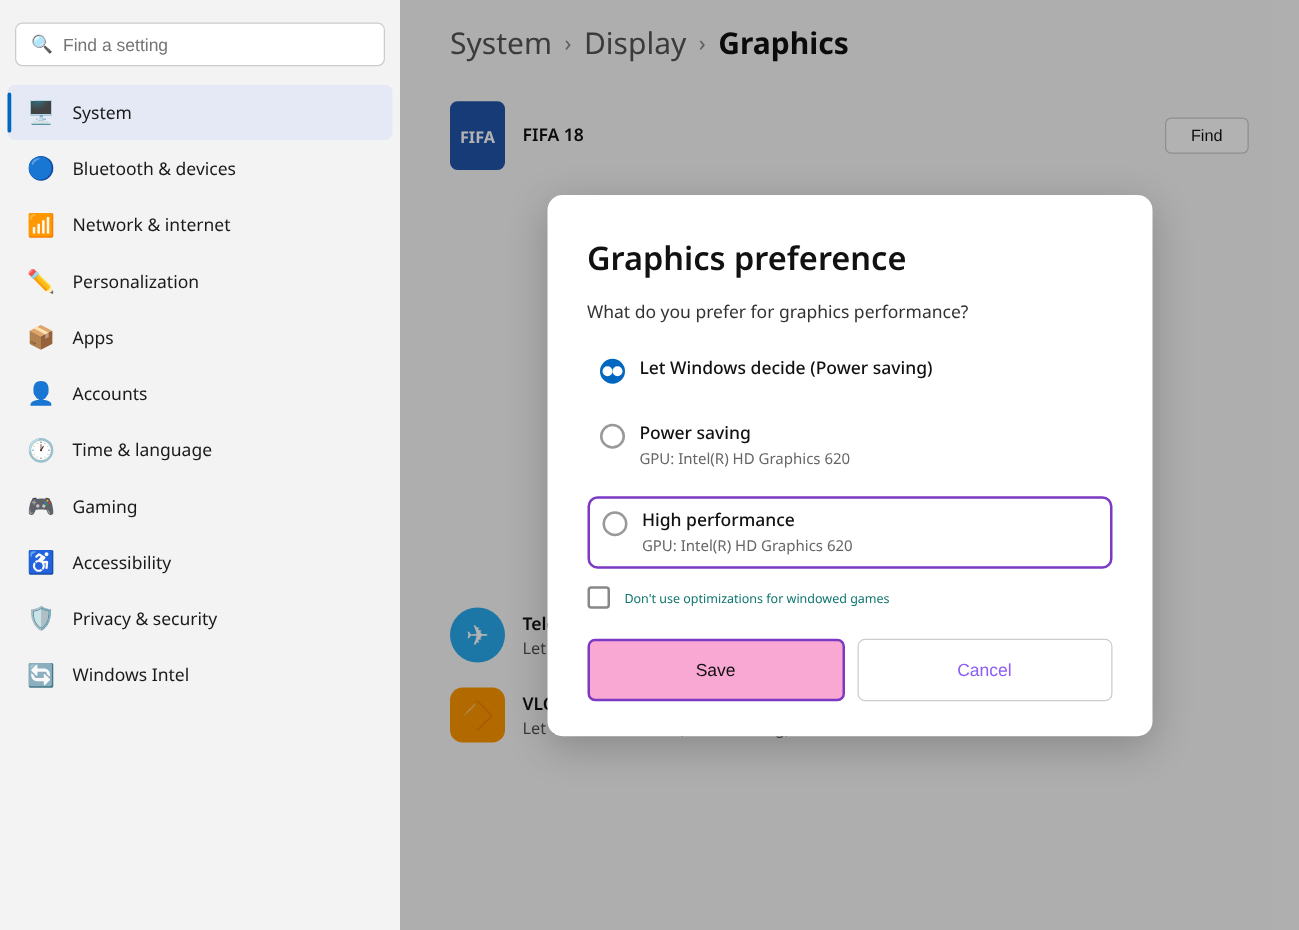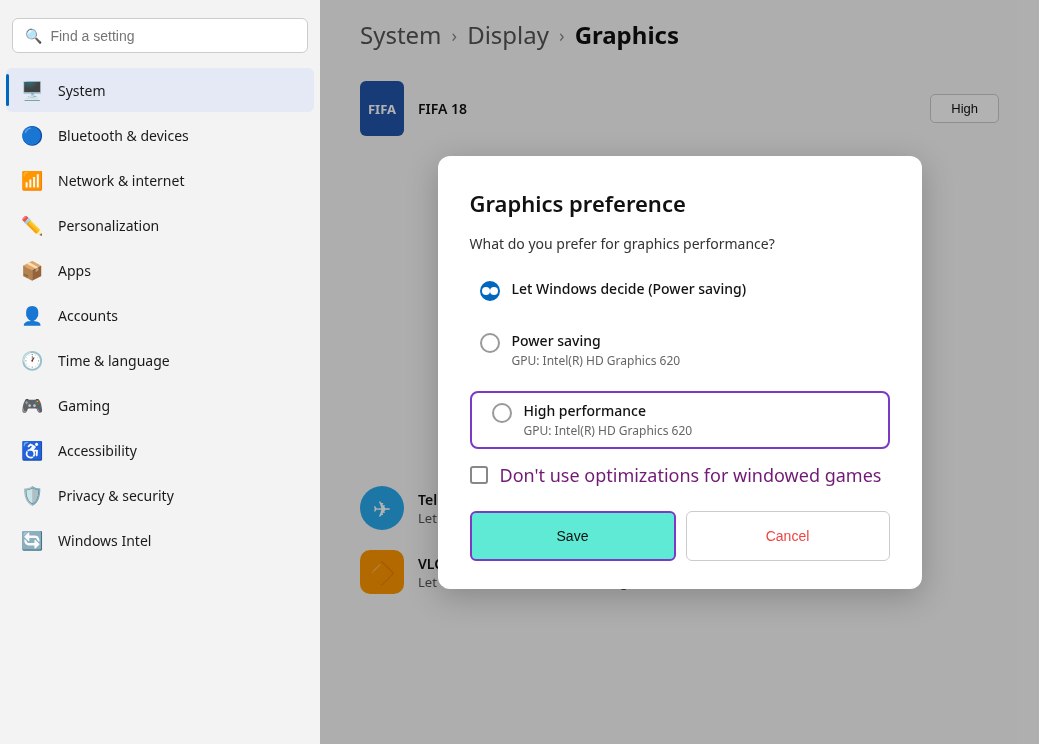--- a/index.html
+++ b/index.html
@@ -168,21 +168,21 @@
     .dialog {
       background: #fff;
       border-radius: 12px;
       width: 484px;
       padding: 32px 32px 28px 32px;
       box-shadow: 0 8px 32px rgba(0,0,0,0.22);
       position: relative;
     }
 
     .dialog-title {
-      font-size: 22px;
+      font-size: 26px;
       font-weight: 600;
       color: #111;
       margin-bottom: 16px;
     }
 
     .dialog-question {
       font-size: 14px;
       color: #333;
       margin-bottom: 18px;
     }
@@ -192,21 +192,21 @@
       align-items: flex-start;
       gap: 12px;
       margin-bottom: 14px;
       padding: 8px 10px;
       border-radius: 6px;
     }
 
     .radio-option.highlighted {
       border: 2px solid #7b39c4;
       border-radius: 8px;
-      padding: 8px 20px;
+      padding: 8px 10px;
     }
 
     .radio-circle {
       width: 20px;
       height: 20px;
       border-radius: 50%;
       border: 2px solid #999;
       margin-top: 2px;
       flex-shrink: 0;
       display: flex;
@@ -251,51 +251,51 @@
     .checkbox-box {
       width: 18px;
       height: 18px;
       border: 2px solid #888;
       border-radius: 3px;
       background: #fff;
       flex-shrink: 0;
     }
 
     .checkbox-label {
-      font-size: 18px;
-      color: #701a75;
+      font-size: 10px;
+      color: #0f766e;
     }
 
     .dialog-buttons {
       display: flex;
       gap: 10px;
       margin-top: 8px;
     }
 
     .btn-save {
       flex: 1;
       padding: 10px 0;
       border: 2px solid #7b39c4;
       border-radius: 6px;
-      background: #5eead4;
+      background: #f9a8d4;
       font-size: 14px;
       font-weight: 500;
       cursor: pointer;
       color: #111;
     }
 
     .btn-cancel {
       flex: 1;
       padding: 16px 0;
       border: 1px solid #ccc;
       border-radius: 6px;
       background: #fff;
       font-size: 14px;
       cursor: pointer;
-      color: #ef4444;
+      color: #8b5cf6;
     }
 
     
     .app-icon-telegram {
       background: #2aabee;
       border-radius: 50%;
       width: 44px;
       height: 44px;
       display: flex;
       align-items: center;
@@ -394,21 +394,21 @@
     <span class="current">Graphics</span>
   </div>
 
   <div class="content-area">
 
     <div class="app-row">
       <div class="app-icon-fifa">FIFA</div>
       <div class="app-info">
         <div class="app-name">FIFA 18</div>
       </div>
-      <button class="reset-btn">High</button>
+      <button class="reset-btn">Find</button>
     </div>
 
     <div style="margin-top: 330px;">
       <div class="app-row">
         <div class="app-icon-telegram">✈</div>
         <div class="app-info">
           <div class="app-name">Telegram Desktop</div>
           <div class="app-pref">Let Windows decide</div>
         </div>
       </div>

